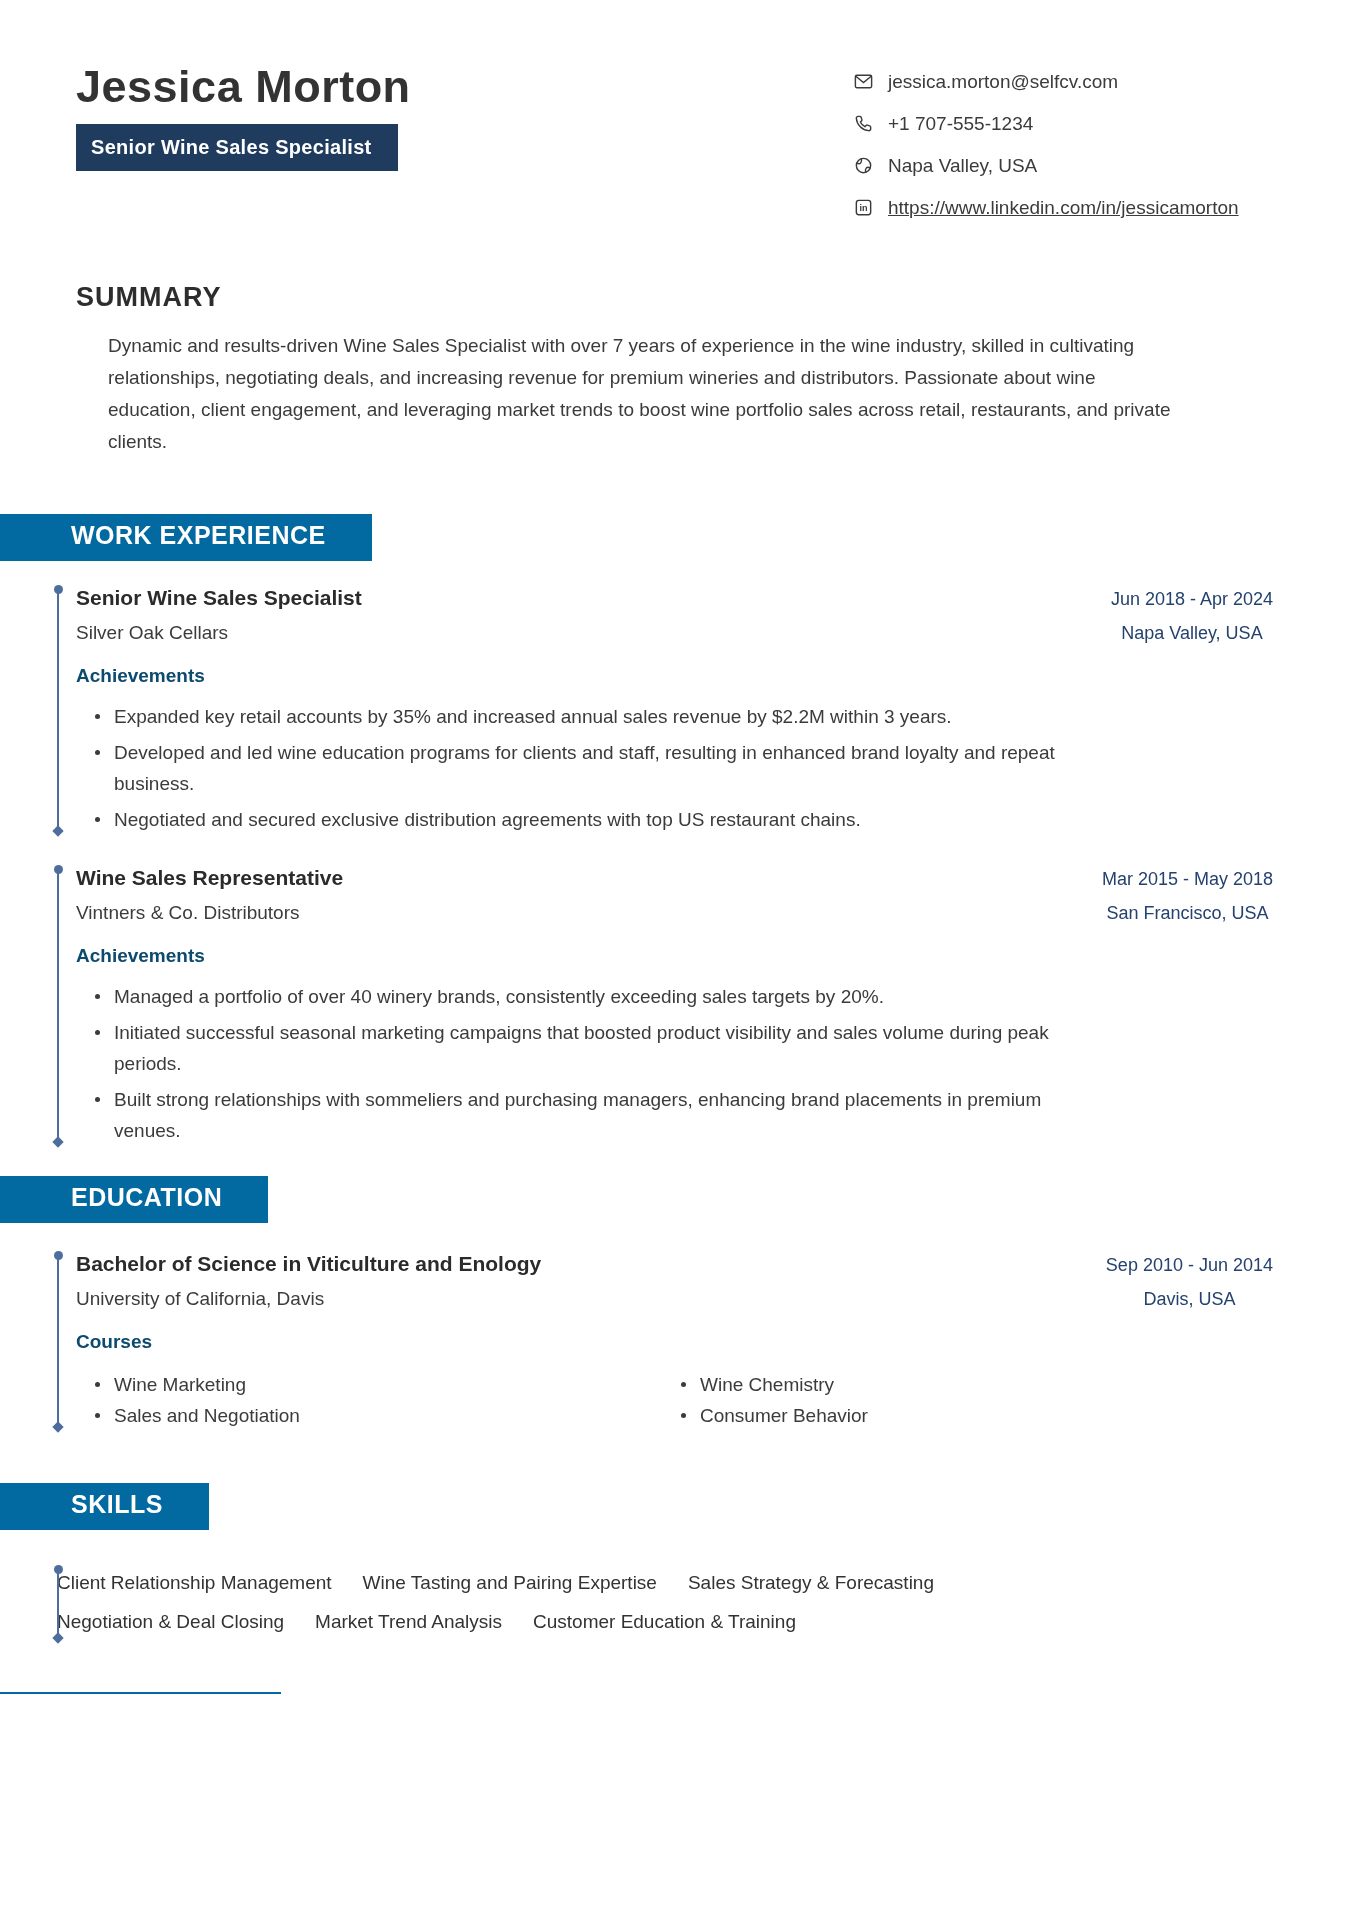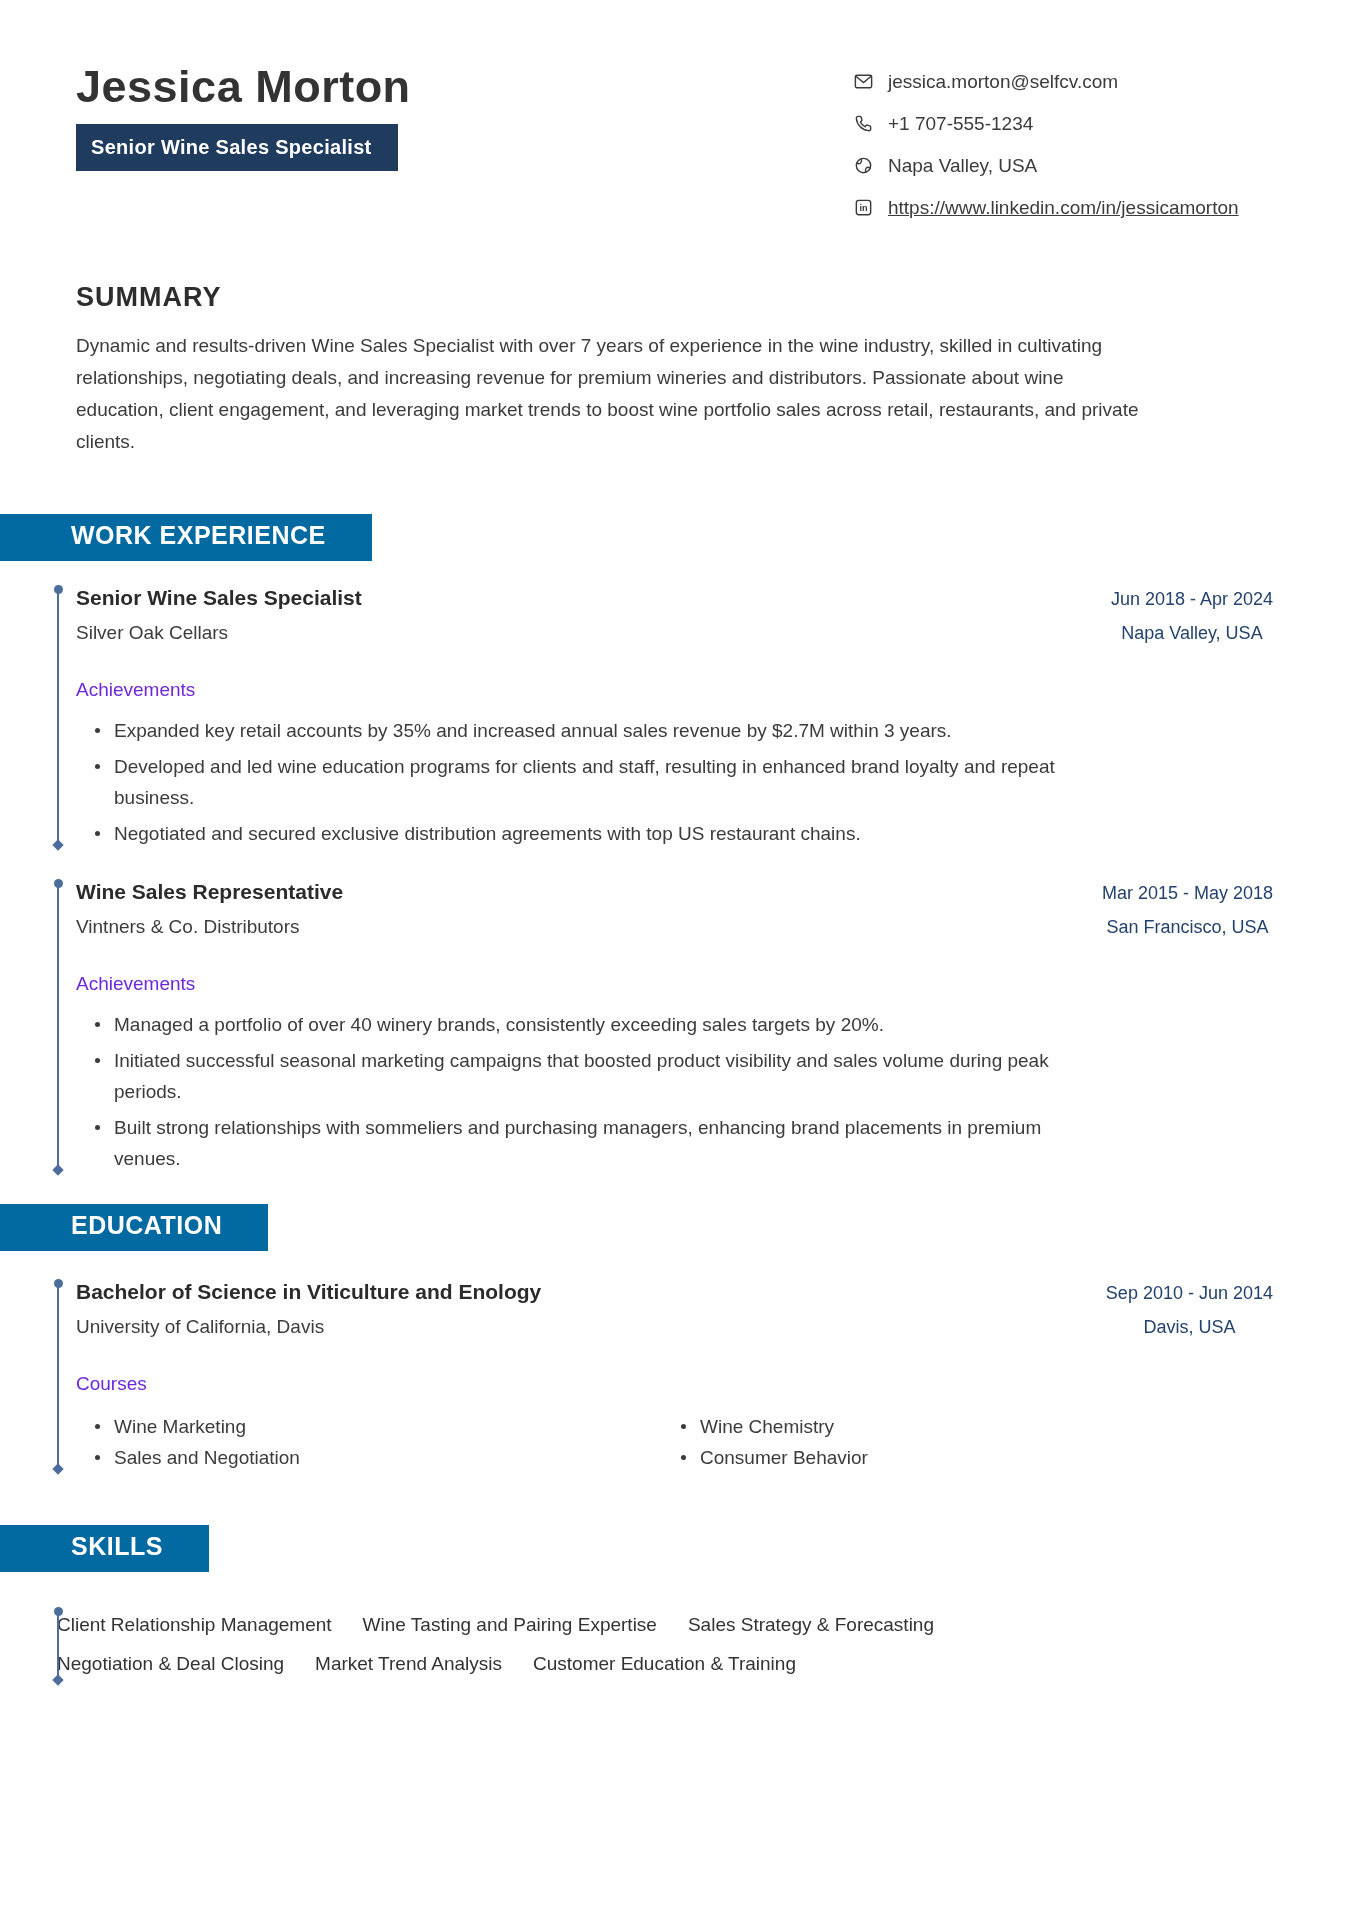--- a/index.html
+++ b/index.html
@@ -15,42 +15,42 @@
     display:inline-block; margin-top:12px; background:#1f3b5e; color:#ffffff;
     font-size:20px; font-weight:bold; letter-spacing:.3px; padding:12px 26px 12px 15px;
   }
   .contact { width:420px; padding-top:6px; }
   .contact-row { display:flex; align-items:flex-start; margin-bottom:15px; font-size:19px; color:#3b3b3b; line-height:27px; }
   .contact-row .cicon { flex:0 0 auto; width:21px; height:21px; margin:3px 14px 0 0; }
   .contact-link { color:#3b3b3b; text-decoration:underline; word-break:break-all; }
   
   .summary { padding:46px 77px 0 76px; }
   .summary h2 { font-size:27px; font-weight:800; letter-spacing:1px; color:#2d2d2d; }
-  .summary p { margin-top:17px; font-size:19px; line-height:32px; color:#3b3b3b; max-width:1065px; }
+  .summary p { margin-top:17px; font-size:19px; line-height:32px; color:#3b3b3b; max-width:1065px;margin-left:32px; }
   
   .banner {
     width:fit-content; background:#0369a1; color:#ffffff; font-size:25px; font-weight:800;
     letter-spacing:.5px; padding:7px 46px 11px 71px;
   }
   .banner-work { margin:56px 0 24px 0; }
   .banner-edu  { margin:29px 0 28px 0; }
   .banner-skills { margin:52px 0 35px 0; }
   .banner-lang { margin:50px 0 37px 0; }
   
   .entry { position:relative; margin:0 77px 30px 57px; padding-left:19px; }
   .entry:last-child { margin-bottom:0; }
   .tl { position:absolute; left:0; top:5px; bottom:5px; width:2px; background:#4d6d9c; }
   .tl::before { content:''; position:absolute; top:-5px; left:-3.5px; width:9px; height:9px; border-radius:50%; background:#4d6d9c; }
   .tl::after  { content:''; position:absolute; bottom:-5px; left:-3px; width:8px; height:8px; background:#4d6d9c; transform:rotate(45deg); }
   .entry-head { display:flex; justify-content:space-between; }
   .e-title { font-size:21px; font-weight:800; color:#2b2b2b; line-height:26px; }
   .e-company { margin-top:9px; font-size:19px; color:#3c3c3c; line-height:26px; }
   .e-right { text-align:center; font-size:18px; color:#24426e; line-height:24px; padding-top:2px; }
   .e-loc { margin-top:10px; }
-  .sub-label { margin-top:33px; font-size:19px; font-weight:normal; color:#6d28d9; }
+  .sub-label { margin-top:19px; font-size:19px; font-weight:bold; color:#0c4a6e; }
   ul.bullets { list-style:none; margin-top:14px; max-width:1030px; }
   ul.bullets li { position:relative; padding-left:38px; font-size:19px; line-height:31px; color:#3b3b3b; margin-bottom:5px; }
   ul.bullets li::before { content:''; position:absolute; left:19px; top:13px; width:5px; height:5px; border-radius:50%; background:#3b3b3b; }
   ul.courses { list-style:none; margin-top:16px; display:grid; grid-template-columns:586px 1fr; max-width:1100px; }
   ul.courses li { position:relative; padding-left:38px; font-size:19px; line-height:31px; color:#3b3b3b; }
   ul.courses li::before { content:''; position:absolute; left:19px; top:13px; width:5px; height:5px; border-radius:50%; background:#3b3b3b; }
   
   .skills-wrap { padding:6px 0 8px 0; }
   .skills-row { display:flex; gap:31px; font-size:19px; line-height:24px; color:#333333; }
   .skills-row + .skills-row { margin-top:15px; }
@@ -117,21 +117,21 @@
         <div class="e-title">Senior Wine Sales Specialist</div>
         <div class="e-company">Silver Oak Cellars</div>
       </div>
       <div class="e-right">
         <div class="e-dates">Jun 2018 - Apr 2024</div>
         <div class="e-loc">Napa Valley, USA</div>
       </div>
     </div>
     <div class="sub-label">Achievements</div>
     <ul class="bullets">
-      <li>Expanded key retail accounts by 35% and increased annual sales revenue by $2.7M within 3 years.</li>
+      <li>Expanded key retail accounts by 35% and increased annual sales revenue by $2.2M within 3 years.</li>
       <li>Developed and led wine education programs for clients and staff, resulting in enhanced brand loyalty and repeat business.</li>
       <li>Negotiated and secured exclusive distribution agreements with top US restaurant chains.</li>
     </ul>
   </article>
 
   <article class="entry">
     <span class="tl"></span>
     <div class="entry-head">
       <div>
         <div class="e-title">Wine Sales Representative</div>

